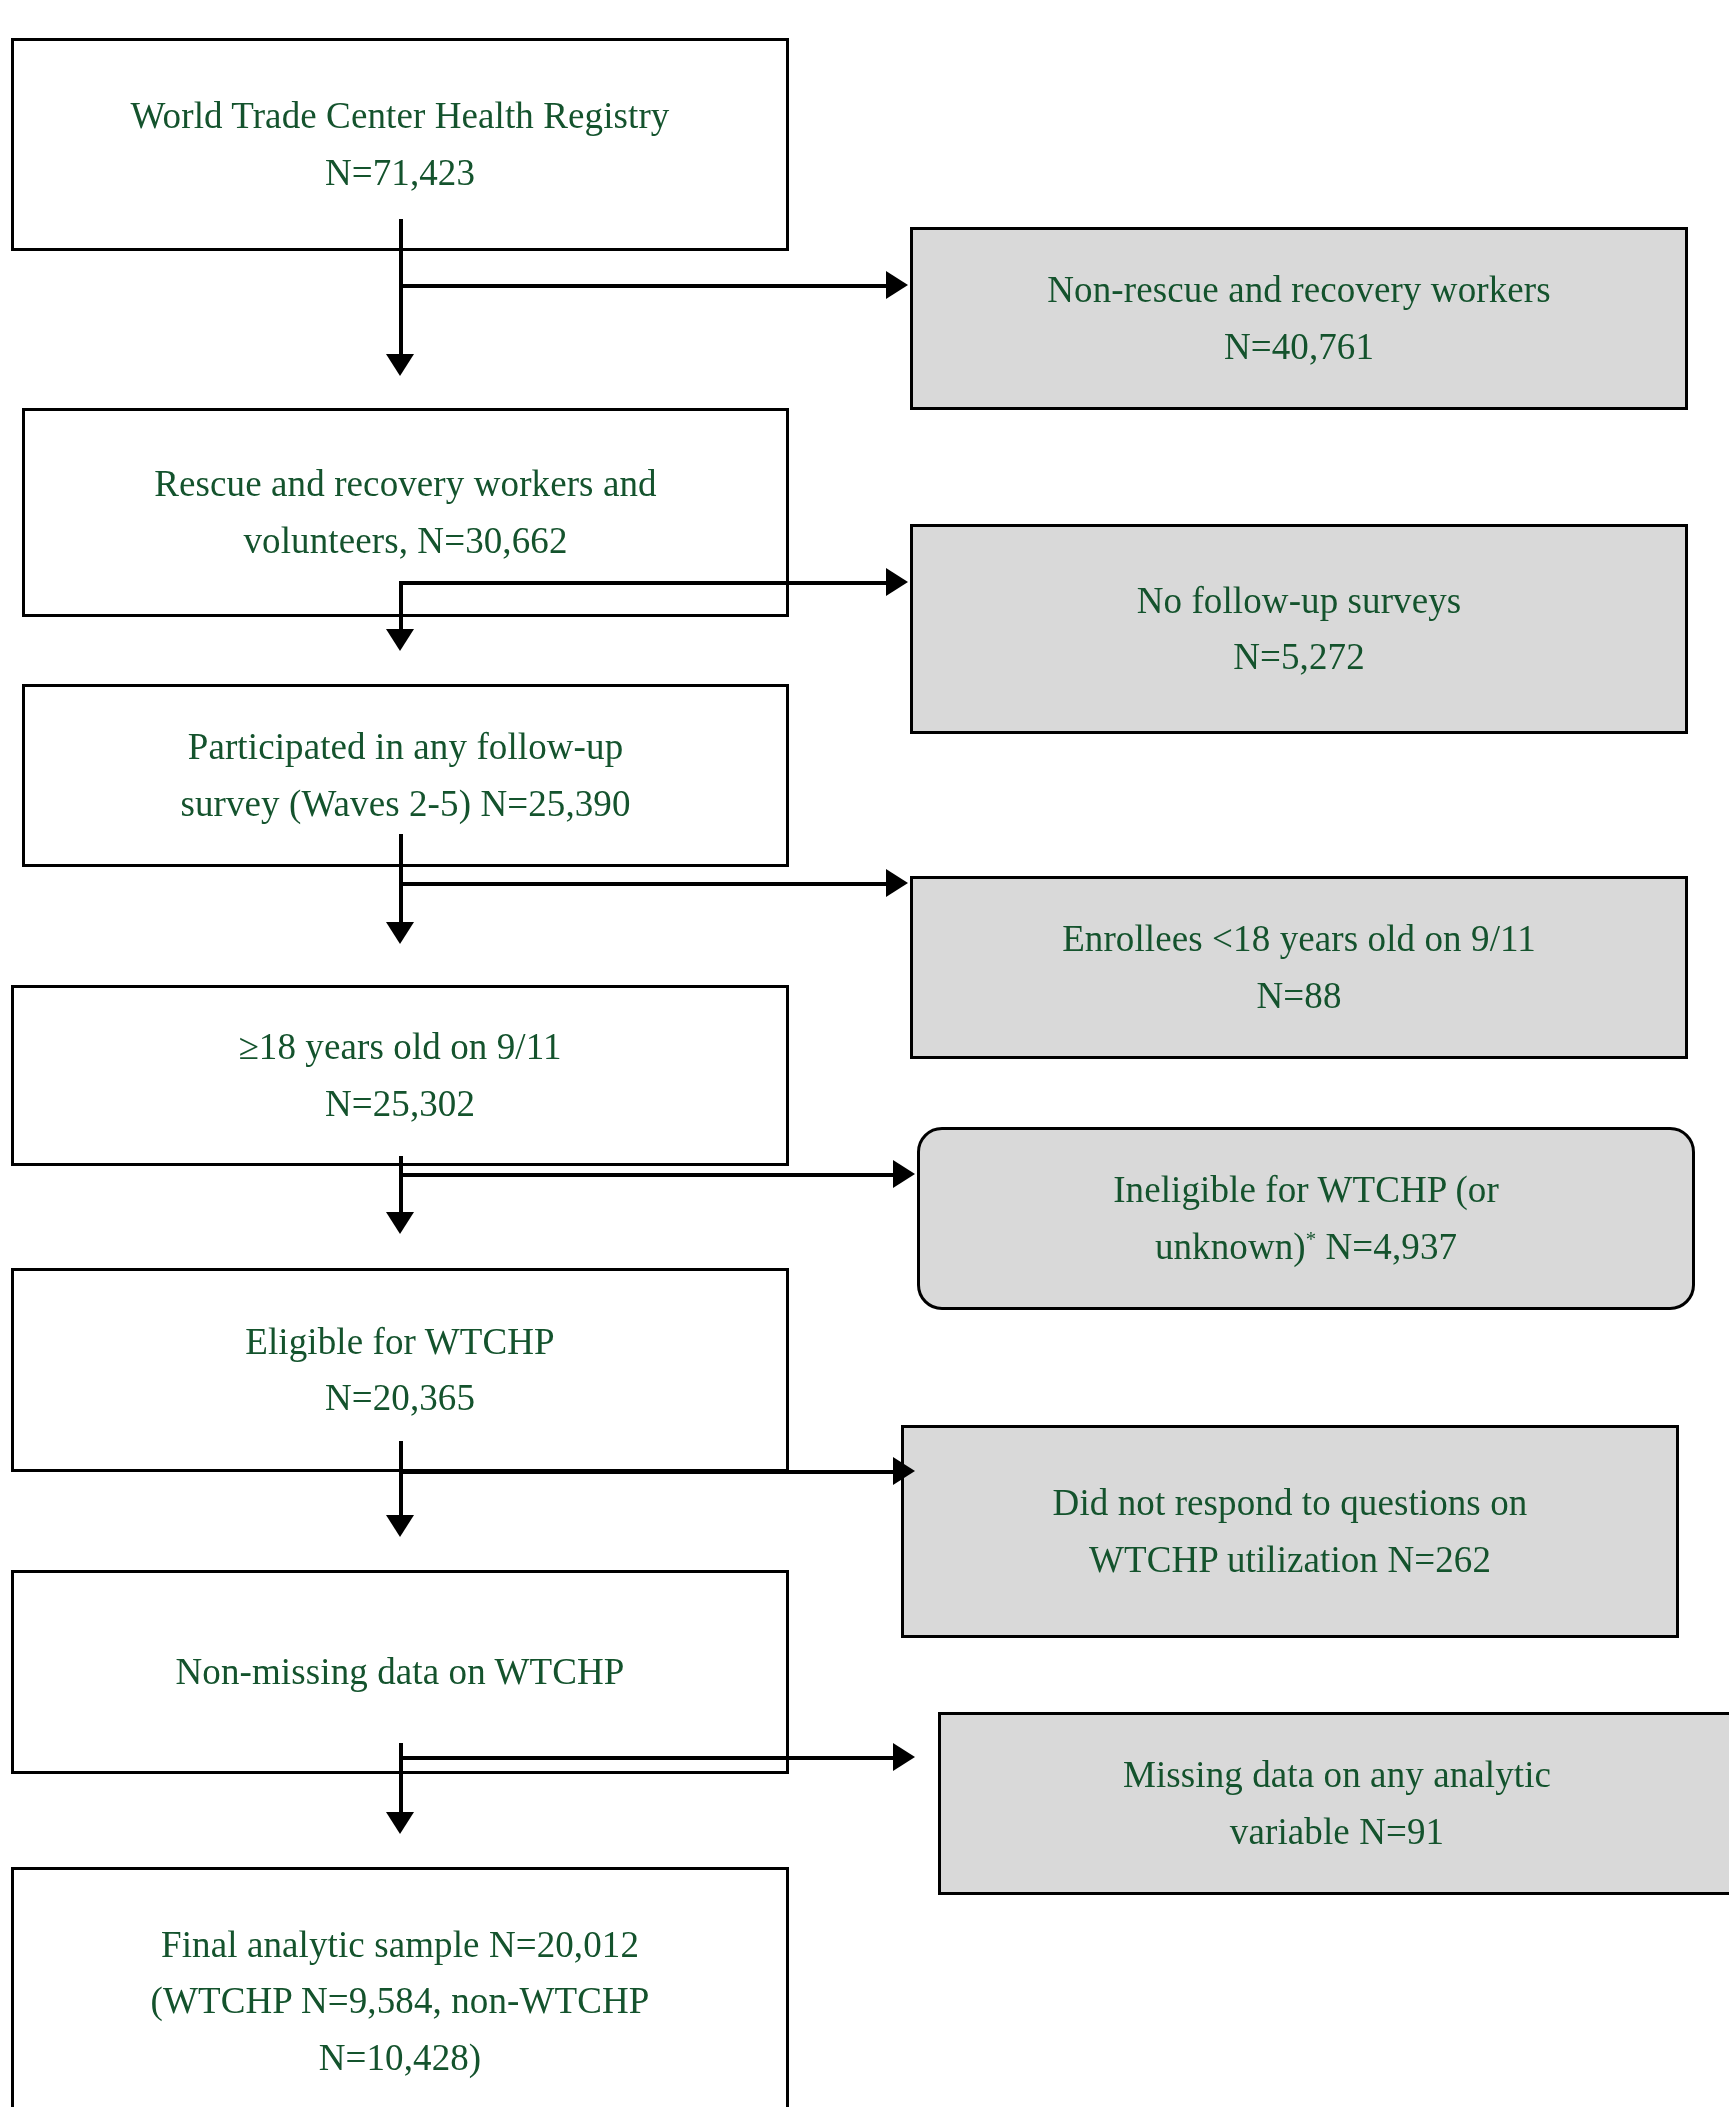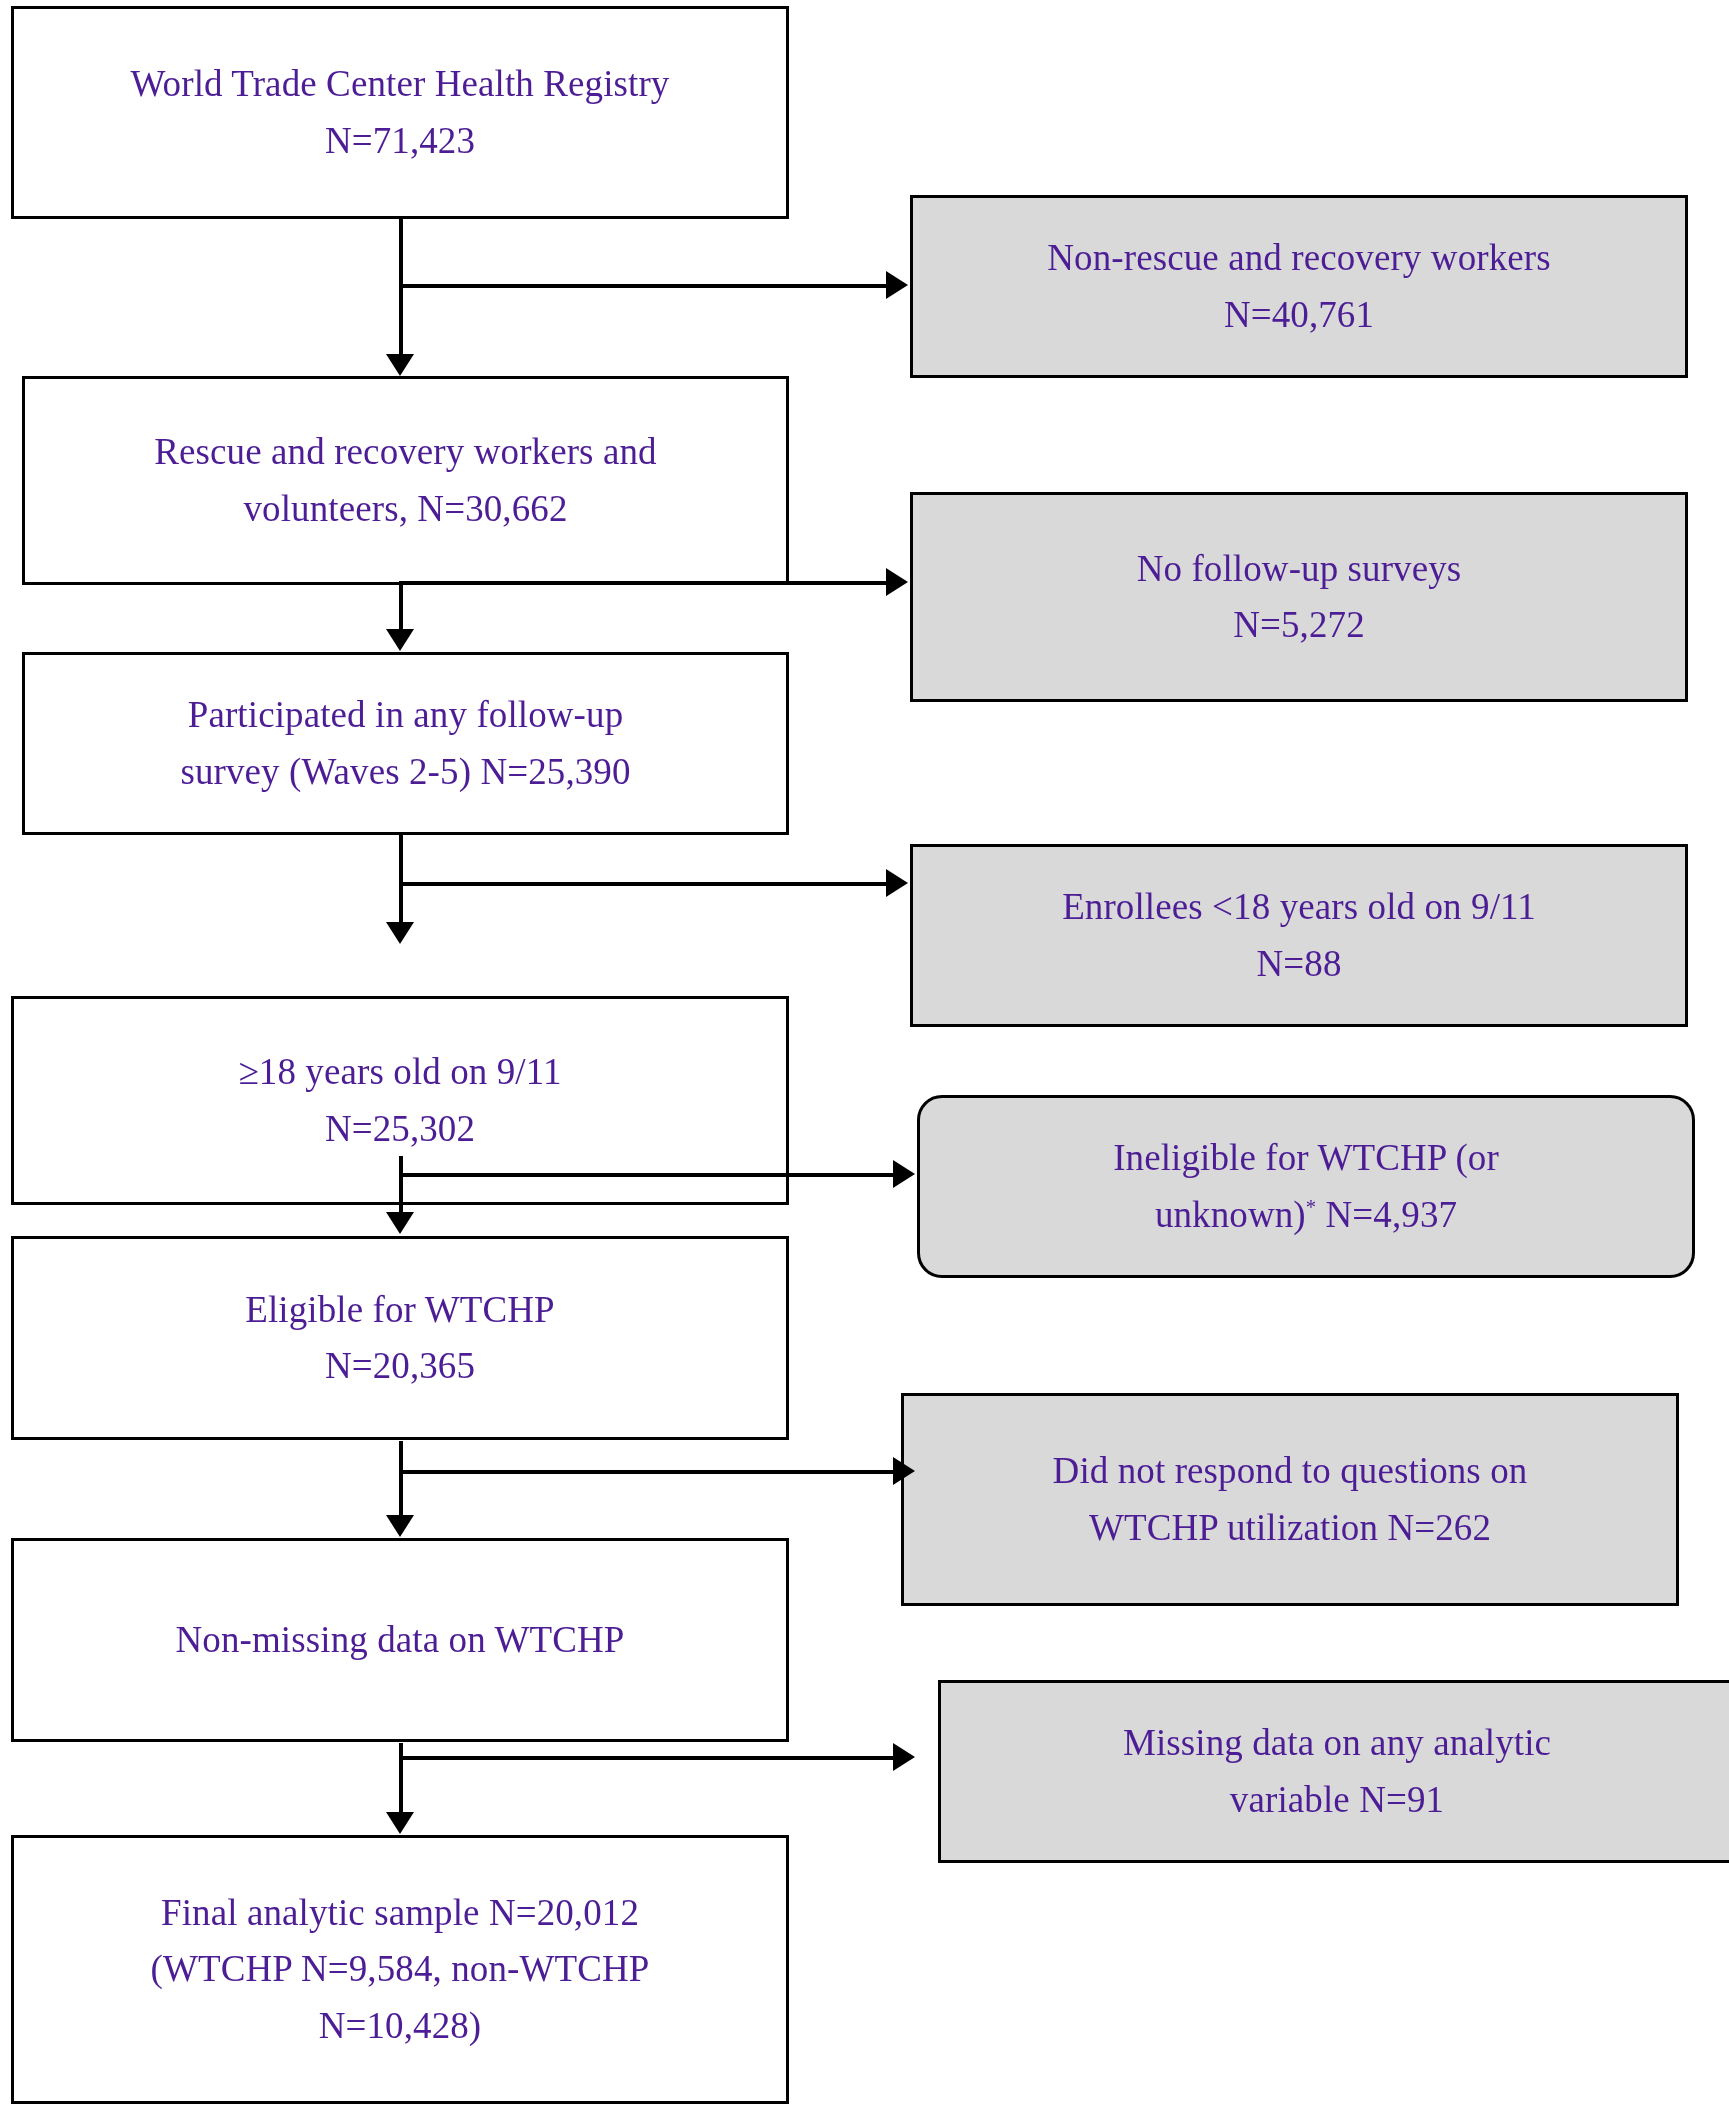--- a/index.html
+++ b/index.html
@@ -21,25 +21,26 @@
   
   .node {
     position: absolute;
     box-sizing: border-box;
     border: 3px solid #000000;
     background: #ffffff;
     display: flex;
     flex-direction: column;
     align-items: center;
     justify-content: center;
-    color: #4c1d95;
+    color: #14532d;
     font-size: 37px;
     line-height: 1.52;
     letter-spacing: 0.1px;
     padding: 2.6px 17.4px;
+    margin-top: 32px;
   }
   .node.excluded {
     background: #d9d9d9;
   }
   .node .line {
     display: block;
     white-space: nowrap;
   }
   sup.marker {
     font-size: 0.56em;
@@ -87,21 +88,21 @@
   <div class="node" style="left:22px; top:376px; width:767px; height:209px;">
     <span class="line">Rescue and recovery workers and</span>
     <span class="line">volunteers, N=30,662</span>
   </div>
 
   <div class="node" style="left:22px; top:652px; width:767px; height:183px;">
     <span class="line">Participated in any follow-up</span>
     <span class="line">survey (Waves 2-5) N=25,390</span>
   </div>
 
-  <div class="node" style="left:11px; top:996px; width:778px; height:209px;">
+  <div class="node" style="left:11px; top:953px; width:778px; height:181px;">
     <span class="line">≥18 years old on 9/11</span>
     <span class="line">N=25,302</span>
   </div>
 
   <div class="node" style="left:11px; top:1236px; width:778px; height:204px;">
     <span class="line">Eligible for WTCHP</span>
     <span class="line">N=20,365</span>
   </div>
 
   <div class="node" style="left:11px; top:1538px; width:778px; height:204px;">

